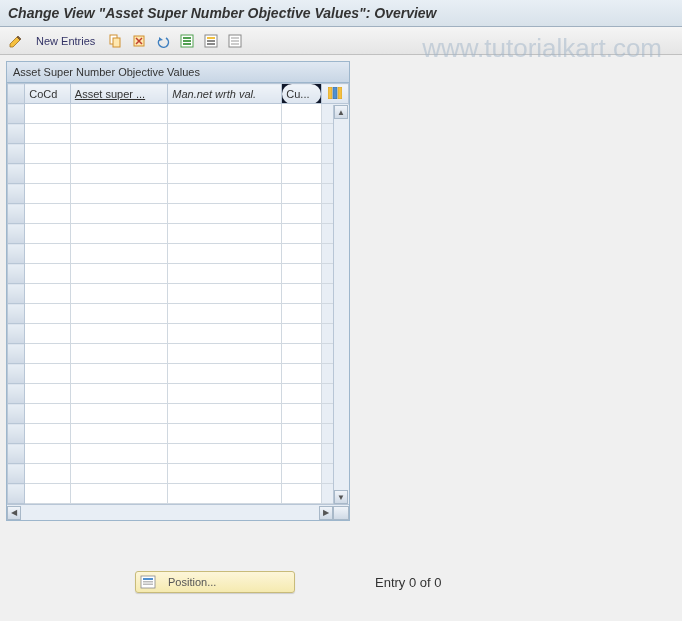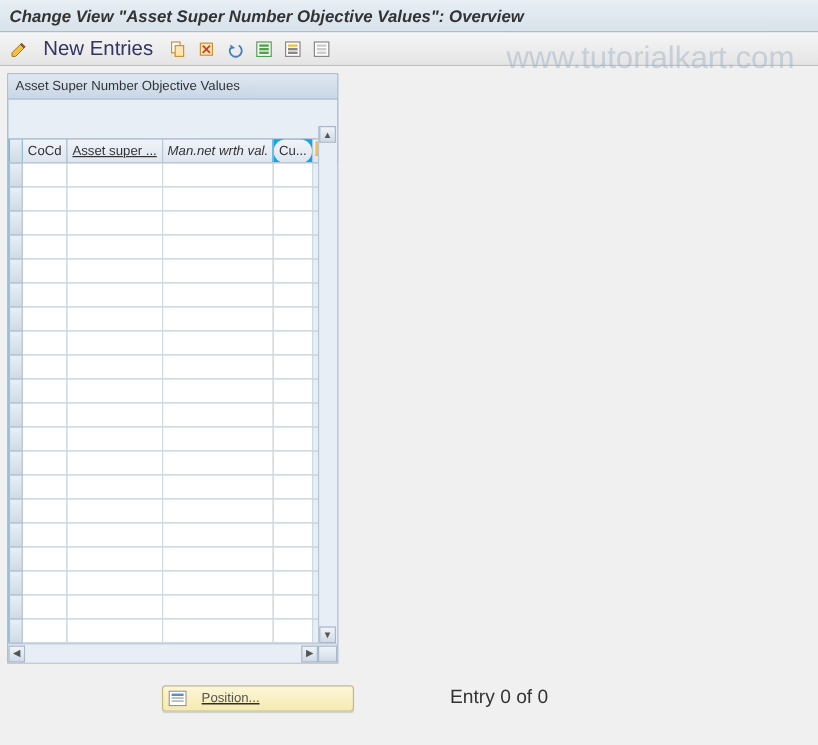--- a/index.html
+++ b/index.html
@@ -40,44 +40,43 @@
       display: flex;
       align-items: center;
       justify-content: center;
       cursor: pointer;
       border-radius: 2px;
     }
     .toolbar-text-btn {
       padding: 2px 6px;
       color: #336;
       cursor: pointer;
-      font-size: 17px;
+      font-size: 11px;
     }
     .content-area {
       padding: 6px;
       background: #f0f0f0;
       height: calc(100% - 115px);
     }
     .panel {
       background: #e8eef5;
       border: 1px solid #9db6cc;
-      width: 276px;
+      width: 344px;
       position: relative;
     }
     .panel-title {
       background: linear-gradient(to bottom, #e0e8f2 0%, #c8d6e5 100%);
       border-bottom: 1px solid #9db6cc;
       padding: 4px 6px;
       font-size: 11px;
       color: #333;
     }
     .table-wrapper {
       position: relative;
-      background: #0ea5e9;
-      margin-top: 32px;
+      background: #0f172a;
     }
     .data-table {
       border-collapse: collapse;
       width: 100%;
       font-size: 11px;
     }
     .data-table th {
       background: linear-gradient(to bottom, #f0f4f9 0%, #dde5ef 100%);
       border: 1px solid #b8c6d6;
       padding: 3px 4px;
@@ -149,32 +148,31 @@
       border: 1px solid #c8bb7a;
       border-radius: 3px;
       padding: 2px 8px 2px 4px;
       cursor: pointer;
       box-shadow: 0 1px 1px rgba(0,0,0,0.15);
       min-width: 160px;
       margin-left: 95px;
       height: 22px;
       justify-content: flex-start;
       gap: 12px;
-      text-decoration: underline;
     }
     .position-btn .pb-icon {
       width: 16px; height: 16px;
     }
     .position-btn .pb-label {
       color: #555;
       font-size: 11px;
     }
     .entry-text {
       color: #333;
-      font-size: 16px;
+      font-size: 13px;
     }
     .watermark {
       position: absolute;
       top: 33px;
       right: 20px;
       font-size: 26px;
       color: rgba(160,180,200,0.5);
       font-family: Liberation Sans, sans-serif;
       pointer-events: none;
     }

